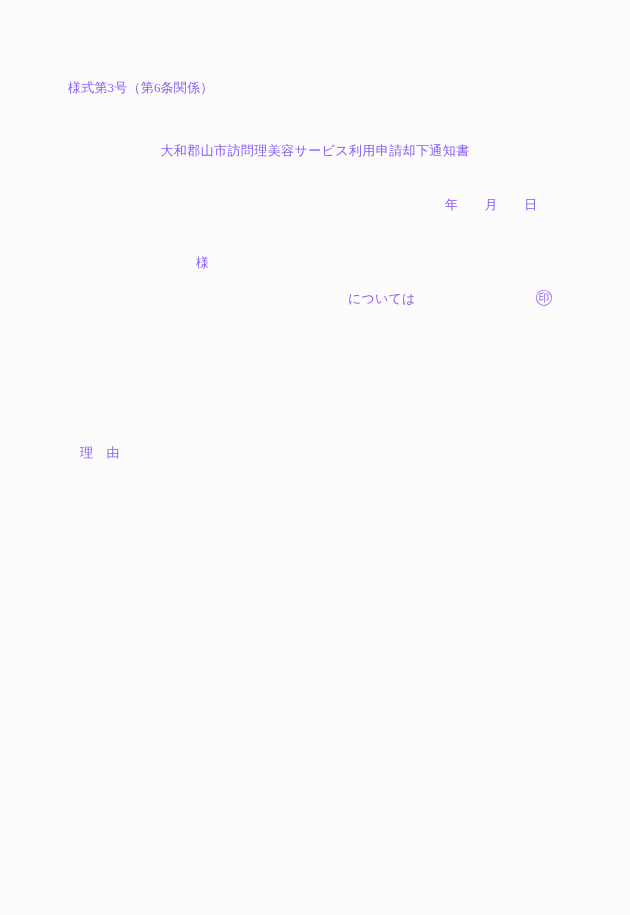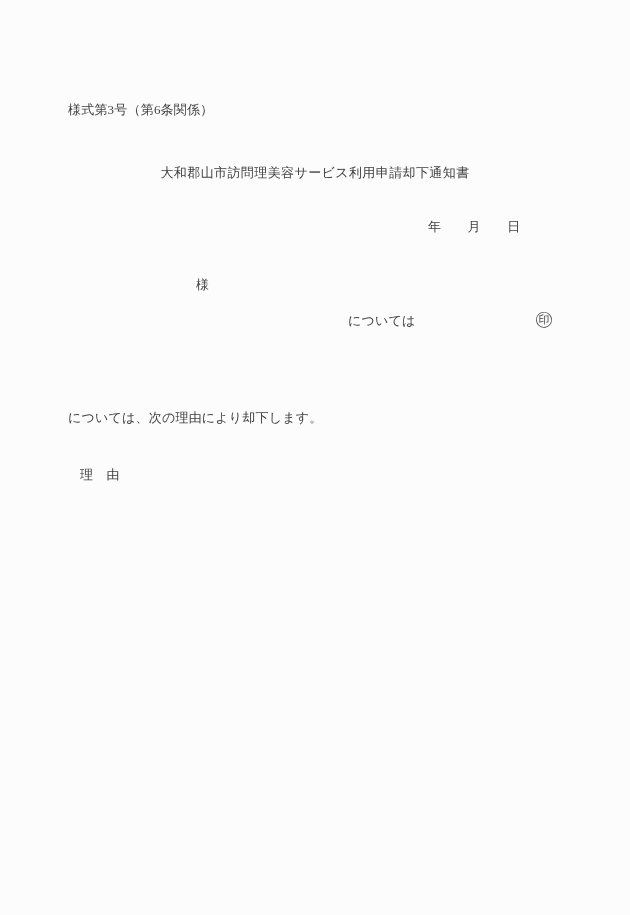--- a/index.html
+++ b/index.html
@@ -15,26 +15,25 @@
     overflow: hidden;
     font-family: "Liberation Serif", "DejaVu Serif", serif;
     color: #3b3b3b;
   }
   .txt {
     position: absolute;
     font-size: 13px;
     line-height: 15px;
     letter-spacing: 0.2px;
     white-space: pre;
-    color: #404040;
-    margin-top: 22px;
+    color: #8b5cf6;
   }
   .form-number   { left: 68px;  top: 80px; }
   .doc-title     { left: 0;     top: 143px; width: 630px; text-align: center; letter-spacing: 0.4px; }
-  .issue-date    { left: 428px; top: 197px; }
+  .issue-date    { left: 445px; top: 197px; }
   .addressee     { left: 196px; top: 255px; }
   .sender        { left: 348px; top: 291px; }
   .seal {
     left: 535px;
     top: 288px;
     font-size: 18px;
     line-height: 18px;
     letter-spacing: 0;
   }
   .body-line-1   { left: 68px;  top: 366px; }
@@ -52,17 +51,16 @@
 
   <div class="txt issue-date">年　　月　　日</div>
 
   <div class="txt addressee">様</div>
 
   <div class="txt sender">については</div>
 
   <div class="txt seal">㊞</div>
 
 
-  <div class="txt body-line-2">については、次の理由により却下します。</div>
 
   <div class="txt reason-label">理　由</div>
 
 </div>
 
 </body></html>

